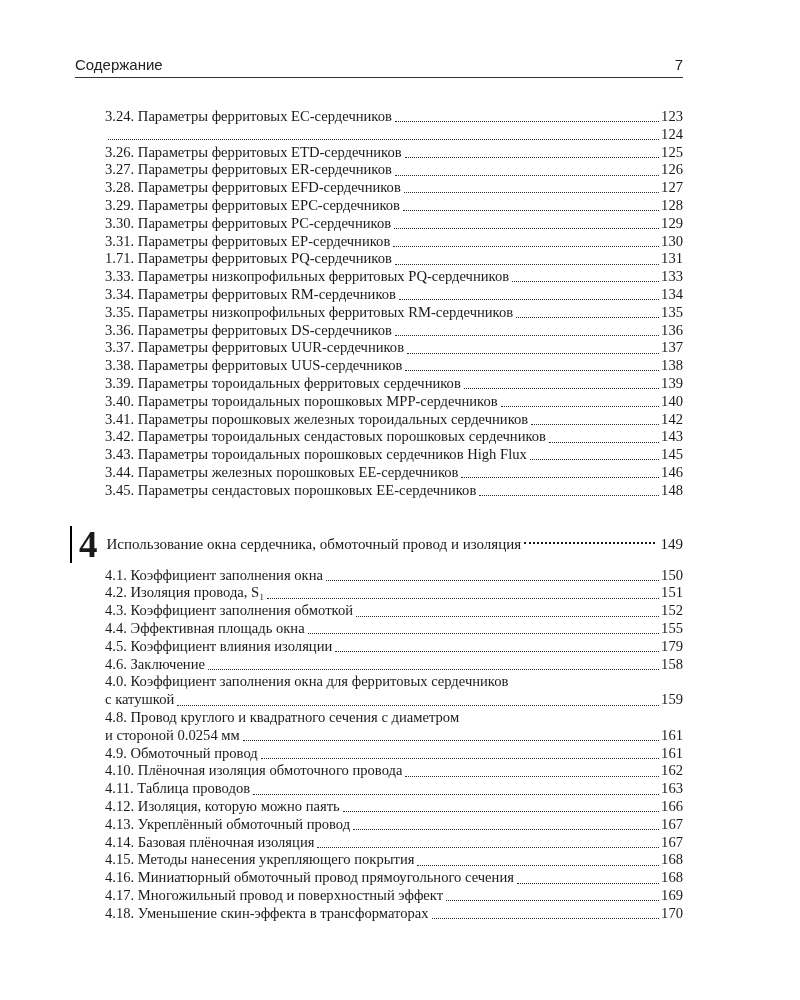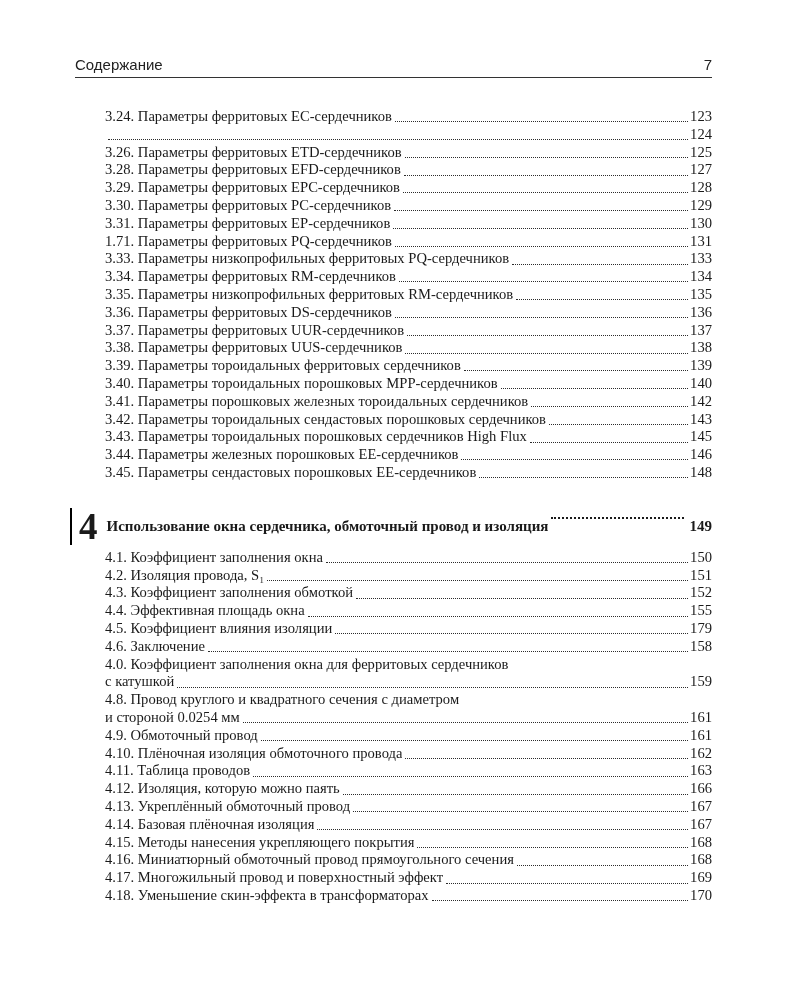--- a/index.html
+++ b/index.html
@@ -5,21 +5,21 @@
   html,body{margin:0;padding:0;background:#ffffff;}
   body{
     width:800px;height:1000px;
     font-family:"Liberation Serif","DejaVu Serif",serif;
     color:#1a1a1a;
     -webkit-font-smoothing:antialiased;
   }
   .page{
     box-sizing:border-box;
     width:800px;height:1000px;
-    padding:56px 88px 40px 75px;
+    padding:56px 117px 40px 75px;
   }
   
   .header{
     display:flex;justify-content:space-between;align-items:baseline;
     font-family:"Liberation Sans","DejaVu Sans",sans-serif;
     font-size:15px;color:#222;
     padding-bottom:4px;
     border-bottom:1.5px solid #333;
   }
   
@@ -41,23 +41,23 @@
   .chapter{
     display:flex;align-items:center;
     margin:26px 0 4px -5px;
   }
   .chapter-num{
     font-size:37px;font-weight:bold;line-height:0.95;
     border-left:2px solid #000;
     padding:1px 0 1px 7px;
   }
   .chapter-title-row{
-    display:flex;flex:1 1 auto;align-items:flex-start;
+    display:flex;flex:1 1 auto;align-items:center;
     margin-left:9px;
-    font-weight:bold;font-size:15px;line-height:18px;
+    font-weight:normal;font-size:15px;line-height:18px;
     white-space:nowrap;
   }
   .chapter-title-row .dots{border-bottom:2px dotted #1a1a1a;margin-bottom:3px;}
   .chapter-page{margin-left:4px;}
   .toc.second{margin-top:2px;}
 </style>
 </head>
 <body>
 
 <div class="page">
@@ -74,20 +74,25 @@
         <span class="toc-page">123</span>
       </div>
       <div class="toc-row">
         <span class="dots"></span>
         <span class="toc-page">124</span>
       </div>
       <div class="toc-row">
         <span class="toc-text">3.26. Параметры ферритовых ETD-сердечников</span>
         <span class="dots"></span>
         <span class="toc-page">125</span>
+      </div>
+      <div class="toc-row">
+        <span class="toc-text">3.27. Параметры ферритовых ER-сердечников</span>
+        <span class="dots"></span>
+        <span class="toc-page">126</span>
       </div>
       <div class="toc-row">
         <span class="toc-text">3.28. Параметры ферритовых EFD-сердечников</span>
         <span class="dots"></span>
         <span class="toc-page">127</span>
       </div>
       <div class="toc-row">
         <span class="toc-text">3.29. Параметры ферритовых EPC-сердечников</span>
         <span class="dots"></span>
         <span class="toc-page">128</span>

